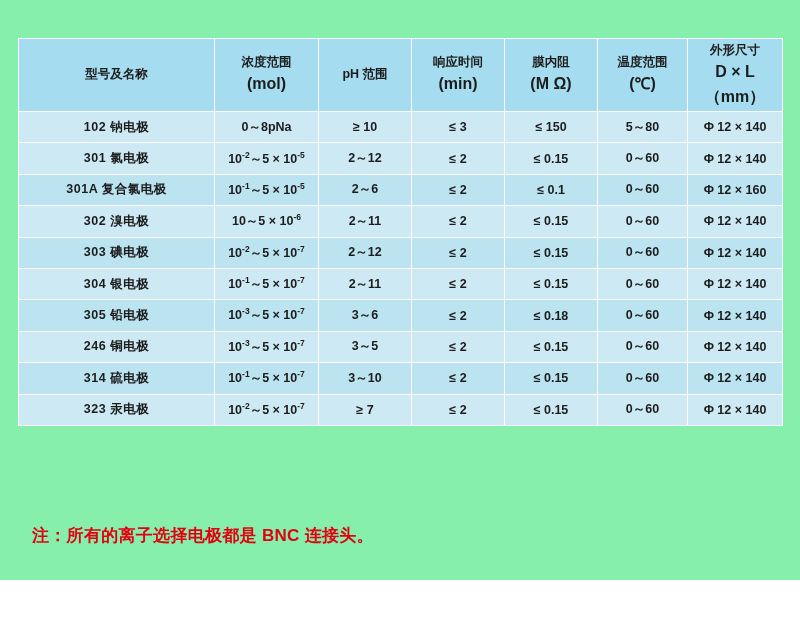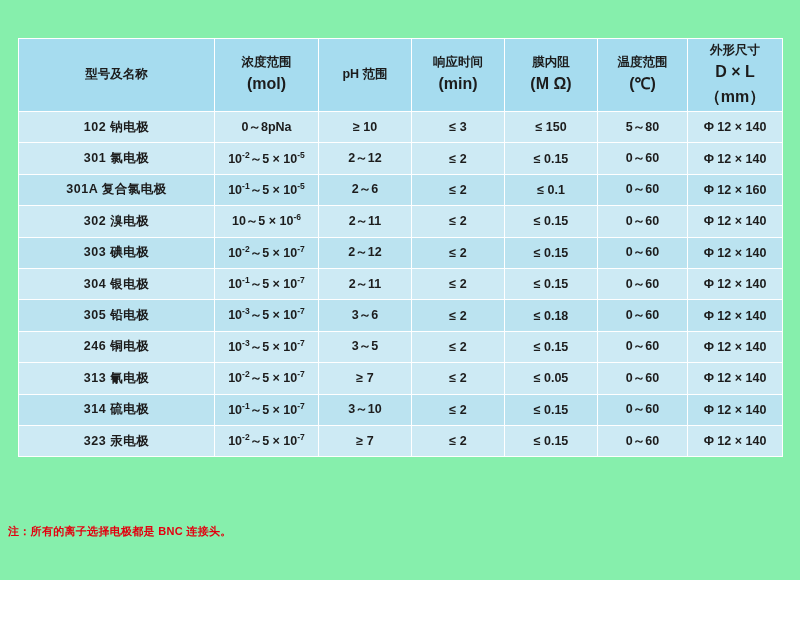--- a/index.html
+++ b/index.html
@@ -55,24 +55,24 @@
   tbody td.model {
     letter-spacing: 0.5px;
   }
   .sup {
     font-size: 8.5px;
     vertical-align: super;
     font-weight: bold;
   }
   .note {
     position: absolute;
-    left: 8px;
+    left: 32px;
     top: 524px;
     color: #e3000f;
-    font-size: 11px;
+    font-size: 17px;
     font-weight: bold;
     letter-spacing: 0.3px;
   }
   col.c0 { width: 196px; }
   col.c1 { width: 104px; }
   col.c2 { width: 93px; }
   col.c3 { width: 93px; }
   col.c4 { width: 93px; }
   col.c5 { width: 90px; }
   col.c6 { width: 95px; }
@@ -188,29 +188,20 @@
         </tr>
         <tr>
           <td class="model">246  铜电极</td>
           <td>10<span class="sup">-3</span>～5 × 10<span class="sup">-7</span></td>
           <td>3～5</td>
           <td>≤ 2</td>
           <td>≤ 0.15</td>
           <td>0～60</td>
           <td>Φ 12 × 140</td>
         </tr>
-        <tr>
-          <td class="model">313  氰电极</td>
-          <td>10<span class="sup">-2</span>～5 × 10<span class="sup">-7</span></td>
-          <td>≥ 7</td>
-          <td>≤ 2</td>
-          <td>≤ 0.05</td>
-          <td>0～60</td>
-          <td>Φ 12 × 140</td>
-        </tr>
         <tr class="alt">
           <td class="model">314  硫电极</td>
           <td>10<span class="sup">-1</span>～5 × 10<span class="sup">-7</span></td>
           <td>3～10</td>
           <td>≤ 2</td>
           <td>≤ 0.15</td>
           <td>0～60</td>
           <td>Φ 12 × 140</td>
         </tr>
         <tr>

